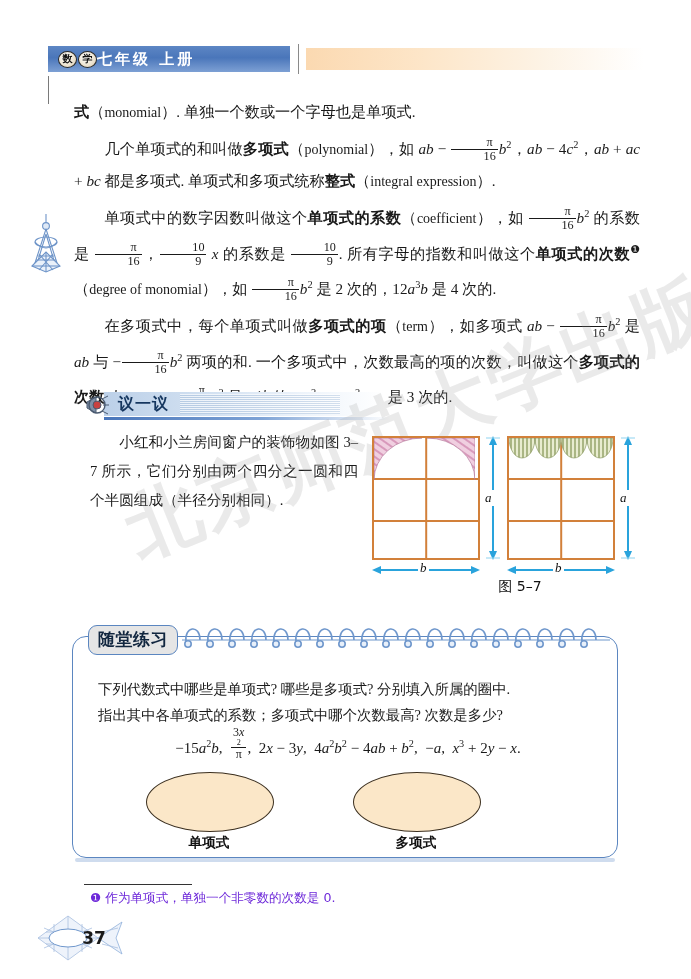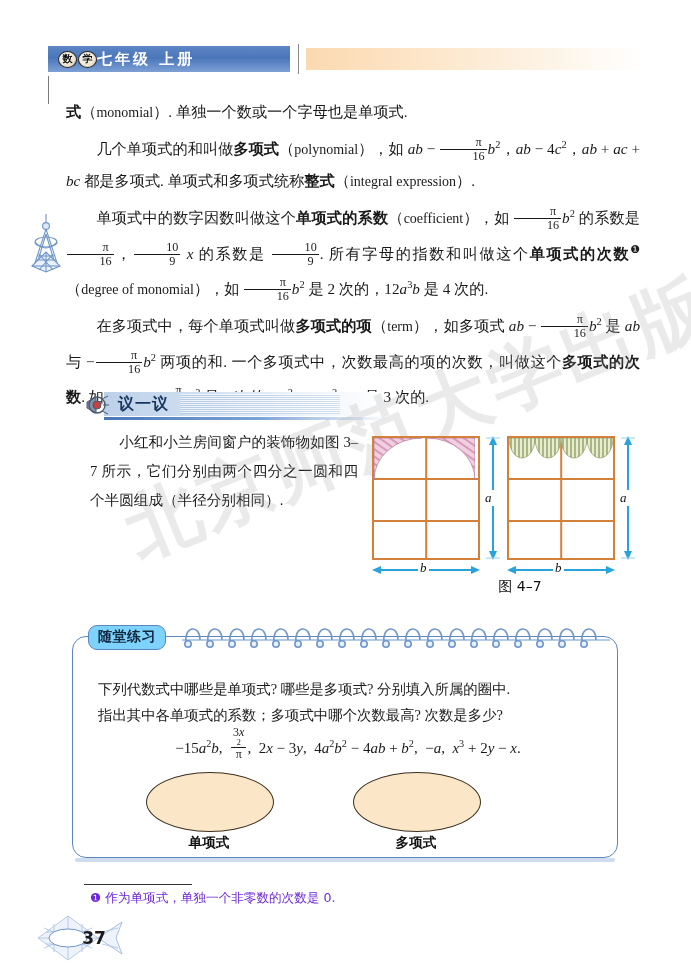--- a/index.html
+++ b/index.html
@@ -93,21 +93,21 @@
   .prose {
     position: absolute;
     left: 62px;
     top: 96px;
     width: 578px;
     font-size: 15.2px;
     line-height: 31px;
     text-align: justify;
   }
   .prose p {
-    margin: 0 0 1px 4px;
+    margin: 0 0 1px 12px;
   }
   .indent { text-indent: 2em; }
   .bold { font-weight: bold; }
   .en {
     font-family: "Liberation Serif", serif;
     font-size: 14px;
   }
   .mathit {
     font-style: italic;
     font-family: "Liberation Serif", serif;
@@ -325,24 +325,24 @@
     bottom: -5px;
     height: 4px;
     background: #cfdcee;
     border-radius: 3px;
   }
   .ex-tag {
     position: absolute;
     left: 88px;
     top: 625px;
     padding: 2px 9px 3px 9px;
-    background: #7dd3fc;
+    background: #e5e5e5;
     border: 1.4px solid #5b86c0;
     border-radius: 9px;
-    font-size: 14px;
+    font-size: 17px;
     font-weight: bold;
     font-family: "DejaVu Sans", sans-serif;
     color: #11263f;
     letter-spacing: .5px;
   }
   .spiral {
     position: absolute;
     left: 182px;
     top: 622px;
     width: 428px;
@@ -572,21 +572,21 @@
 
   <div class="dim-h" style="left:137px;width:108px">
     <svg viewBox="0 0 108 16" width="108" height="16">
       <line x1="5" y1="8" x2="103" y2="8" stroke="#29a3dc" stroke-width="2"></line>
       <path d="M0 8 L9 4 L9 12 Z" fill="#29a3dc"></path>
       <path d="M108 8 L99 4 L99 12 Z" fill="#29a3dc"></path>
     </svg>
   </div>
   <div class="dim-label" style="left:183px;top:130px">b</div>
 
-  <div class="fig-caption">图 4–7</div>
+  <div class="fig-caption">图 5–7</div>
 </div>
 
 <div class="exercise-box"></div>
 <div class="ex-tag">随堂练习</div>
 
 <div class="spiral">
   <svg viewBox="0 0 428 30" width="428" height="30">
     <g stroke="#6f97cc" fill="none" stroke-width="1.6">
       <line x1="0" y1="18" x2="428" y2="18" stroke="#6f97cc" stroke-width="1.2"></line>
       <g>

